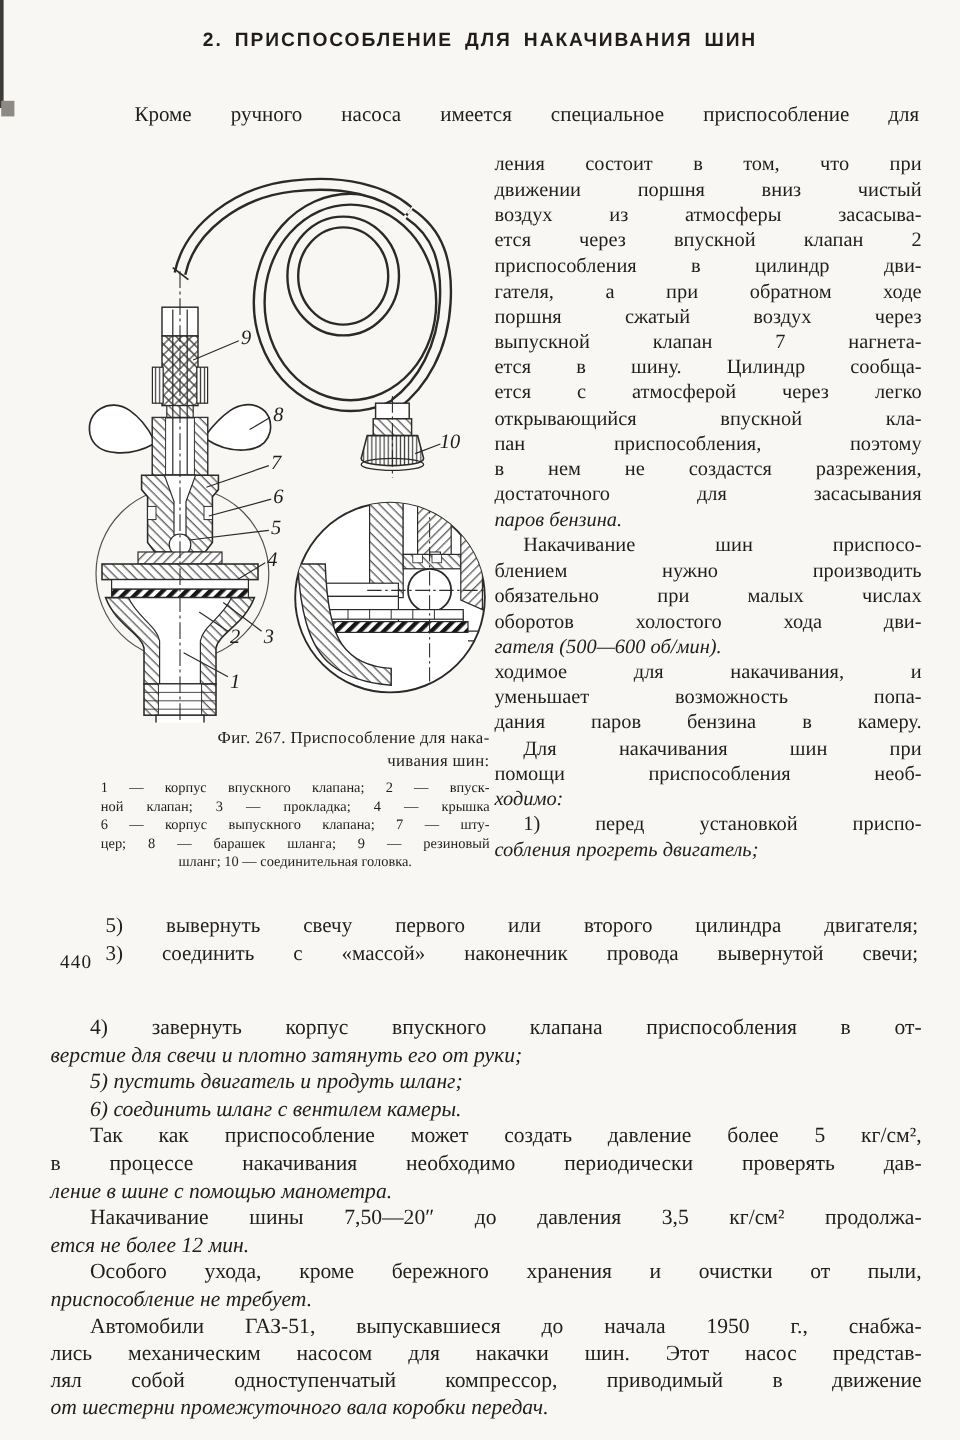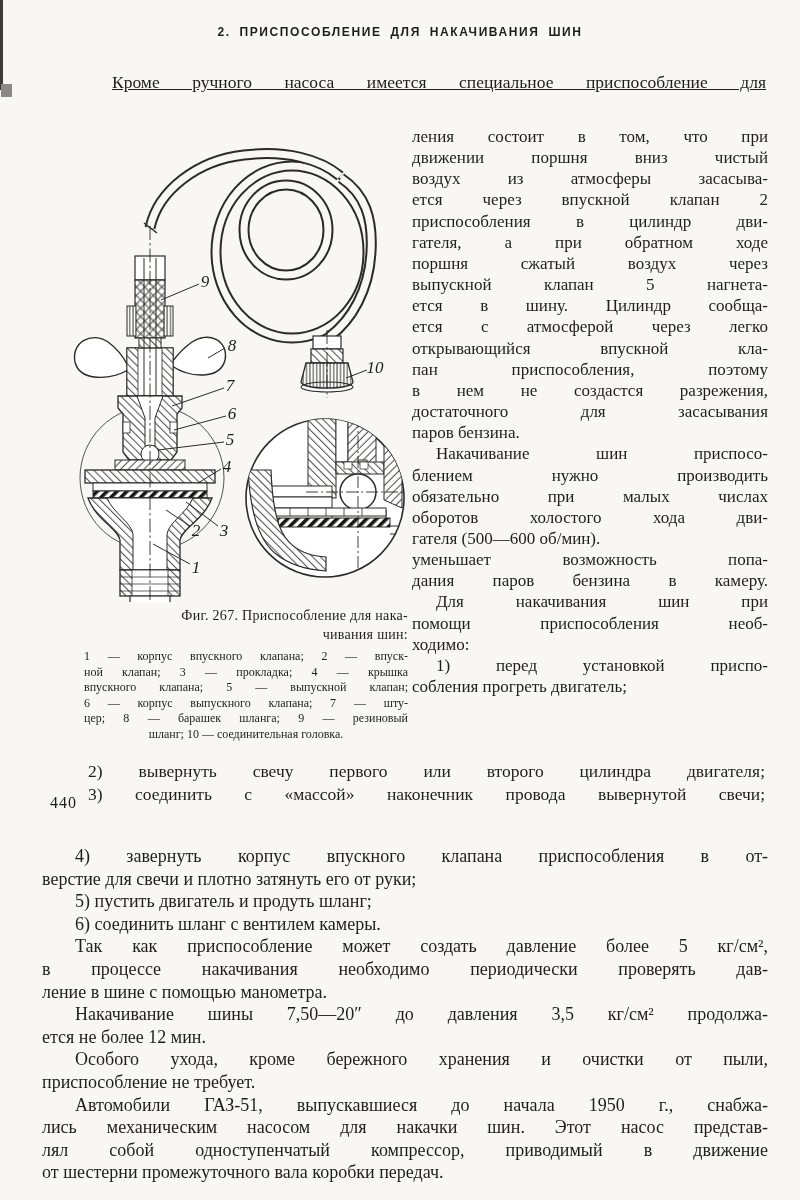--- a/index.html
+++ b/index.html
@@ -9,32 +9,32 @@
     font-family:"Liberation Serif", serif;
     color:#201d1a;
     position:relative;
     overflow:hidden;
   }
   .abs{position:absolute;}
   .ln{
     text-align:justify;
     text-align-last:justify;
   }
-  .ln.nf{text-align-last:left;}
+  .ln.nf{text-align-last:left;font-style:italic;}
   .ln.ctr{text-align:center;text-align-last:center;}
   #page-title{
     left:0;top:25px;width:800px;
     text-align:center;
     font-family:"Liberation Sans", sans-serif;
     font-weight:bold;
-    font-size:12px;
+    font-size:16px;
     letter-spacing:1.6px;
     word-spacing:4px;
   }
-  #intro-lines{left:78px;top:71px;width:688px;font-size:17.5px;line-height:23px;text-decoration:underline;}
+  #intro-lines{left:78px;top:84px;width:688px;font-size:17.5px;line-height:23px;}
   #intro-lines .ind{text-indent:34px;}
   #right-col{left:412px;top:126px;width:356px;font-size:17px;line-height:21.15px;}
   #right-col .ind{text-indent:24px;}
   #fig-caption{left:84px;top:606px;width:324px;}
   #caption-title{font-size:14px;line-height:19px;text-align:right;letter-spacing:.3px;}
   #caption-legend{margin-top:5px;font-size:12px;line-height:15.6px;}
   #mid-lines{left:88px;top:760px;width:677px;font-size:17.5px;line-height:22.5px;}
   #page-number{left:50px;top:794px;font-size:16px;letter-spacing:1px;}
   #bottom-lines{left:42px;top:845px;width:726px;font-size:18px;line-height:22.6px;}
   #bottom-lines .ind{text-indent:33px;}
@@ -200,59 +200,59 @@
 </svg>
 
 <div class="abs" id="fig-caption">
   <div id="caption-title">
       <div>Фиг. 267. Приспособление для нака-</div>
       <div>чивания шин:</div>
     </div>
   <div id="caption-legend">
       <div class="ln">1 — корпус впускного клапана; 2 — впуск-</div>
       <div class="ln">ной клапан; 3 — прокладка; 4 — крышка</div>
-      <div class="ln">впускного клапана; 5 — выпускной клапан;</div>
       <div class="ln">6 — корпус выпускного клапана; 7 — шту-</div>
       <div class="ln">цер; 8 — барашек шланга; 9 — резиновый</div>
       <div class="ln ctr">шланг; 10 — соединительная головка.</div>
     </div>
 </div>
 
 <div class="abs" id="right-col">
     <div class="ln">ления состоит в том, что при</div>
     <div class="ln">движении поршня вниз чистый</div>
     <div class="ln">воздух из атмосферы засасыва-</div>
     <div class="ln">ется через впускной клапан 2</div>
     <div class="ln">приспособления в цилиндр дви-</div>
     <div class="ln">гателя, а при обратном ходе</div>
     <div class="ln">поршня сжатый воздух через</div>
-    <div class="ln">выпускной клапан 5 нагнета-</div>
+    <div class="ln">выпускной клапан 7 нагнета-</div>
     <div class="ln">ется в шину. Цилиндр сообща-</div>
     <div class="ln">ется с атмосферой через легко</div>
     <div class="ln">открывающийся впускной кла-</div>
     <div class="ln">пан приспособления, поэтому</div>
     <div class="ln">в нем не создастся разрежения,</div>
     <div class="ln">достаточного для засасывания</div>
     <div class="ln nf">паров бензина.</div>
     <div class="ln ind">Накачивание шин приспосо-</div>
     <div class="ln">блением нужно производить</div>
     <div class="ln">обязательно при малых числах</div>
     <div class="ln">оборотов холостого хода дви-</div>
     <div class="ln nf">гателя (500—600 об/мин).</div>
+    <div class="ln">ходимое для накачивания, и</div>
     <div class="ln">уменьшает возможность попа-</div>
     <div class="ln">дания паров бензина в камеру.</div>
     <div class="ln ind">Для накачивания шин при</div>
     <div class="ln">помощи приспособления необ-</div>
     <div class="ln nf">ходимо:</div>
     <div class="ln ind">1) перед установкой приспо-</div>
     <div class="ln nf">собления прогреть двигатель;</div>
   </div>
 
 <div class="abs" id="mid-lines">
-    <div class="ln">2) вывернуть свечу первого или второго цилиндра двигателя;</div>
+    <div class="ln">5) вывернуть свечу первого или второго цилиндра двигателя;</div>
     <div class="ln">3) соединить с «массой» наконечник провода вывернутой свечи;</div>
   </div>
 
 <div class="abs" id="page-number">440</div>
 
 <div class="abs" id="bottom-lines">
     <div class="ln ind">4) завернуть корпус впускного клапана приспособления в от-</div>
     <div class="ln nf">верстие для свечи и плотно затянуть его от руки;</div>
     <div class="ln ind nf">5) пустить двигатель и продуть шланг;</div>
     <div class="ln ind nf">6) соединить шланг с вентилем камеры.</div>

